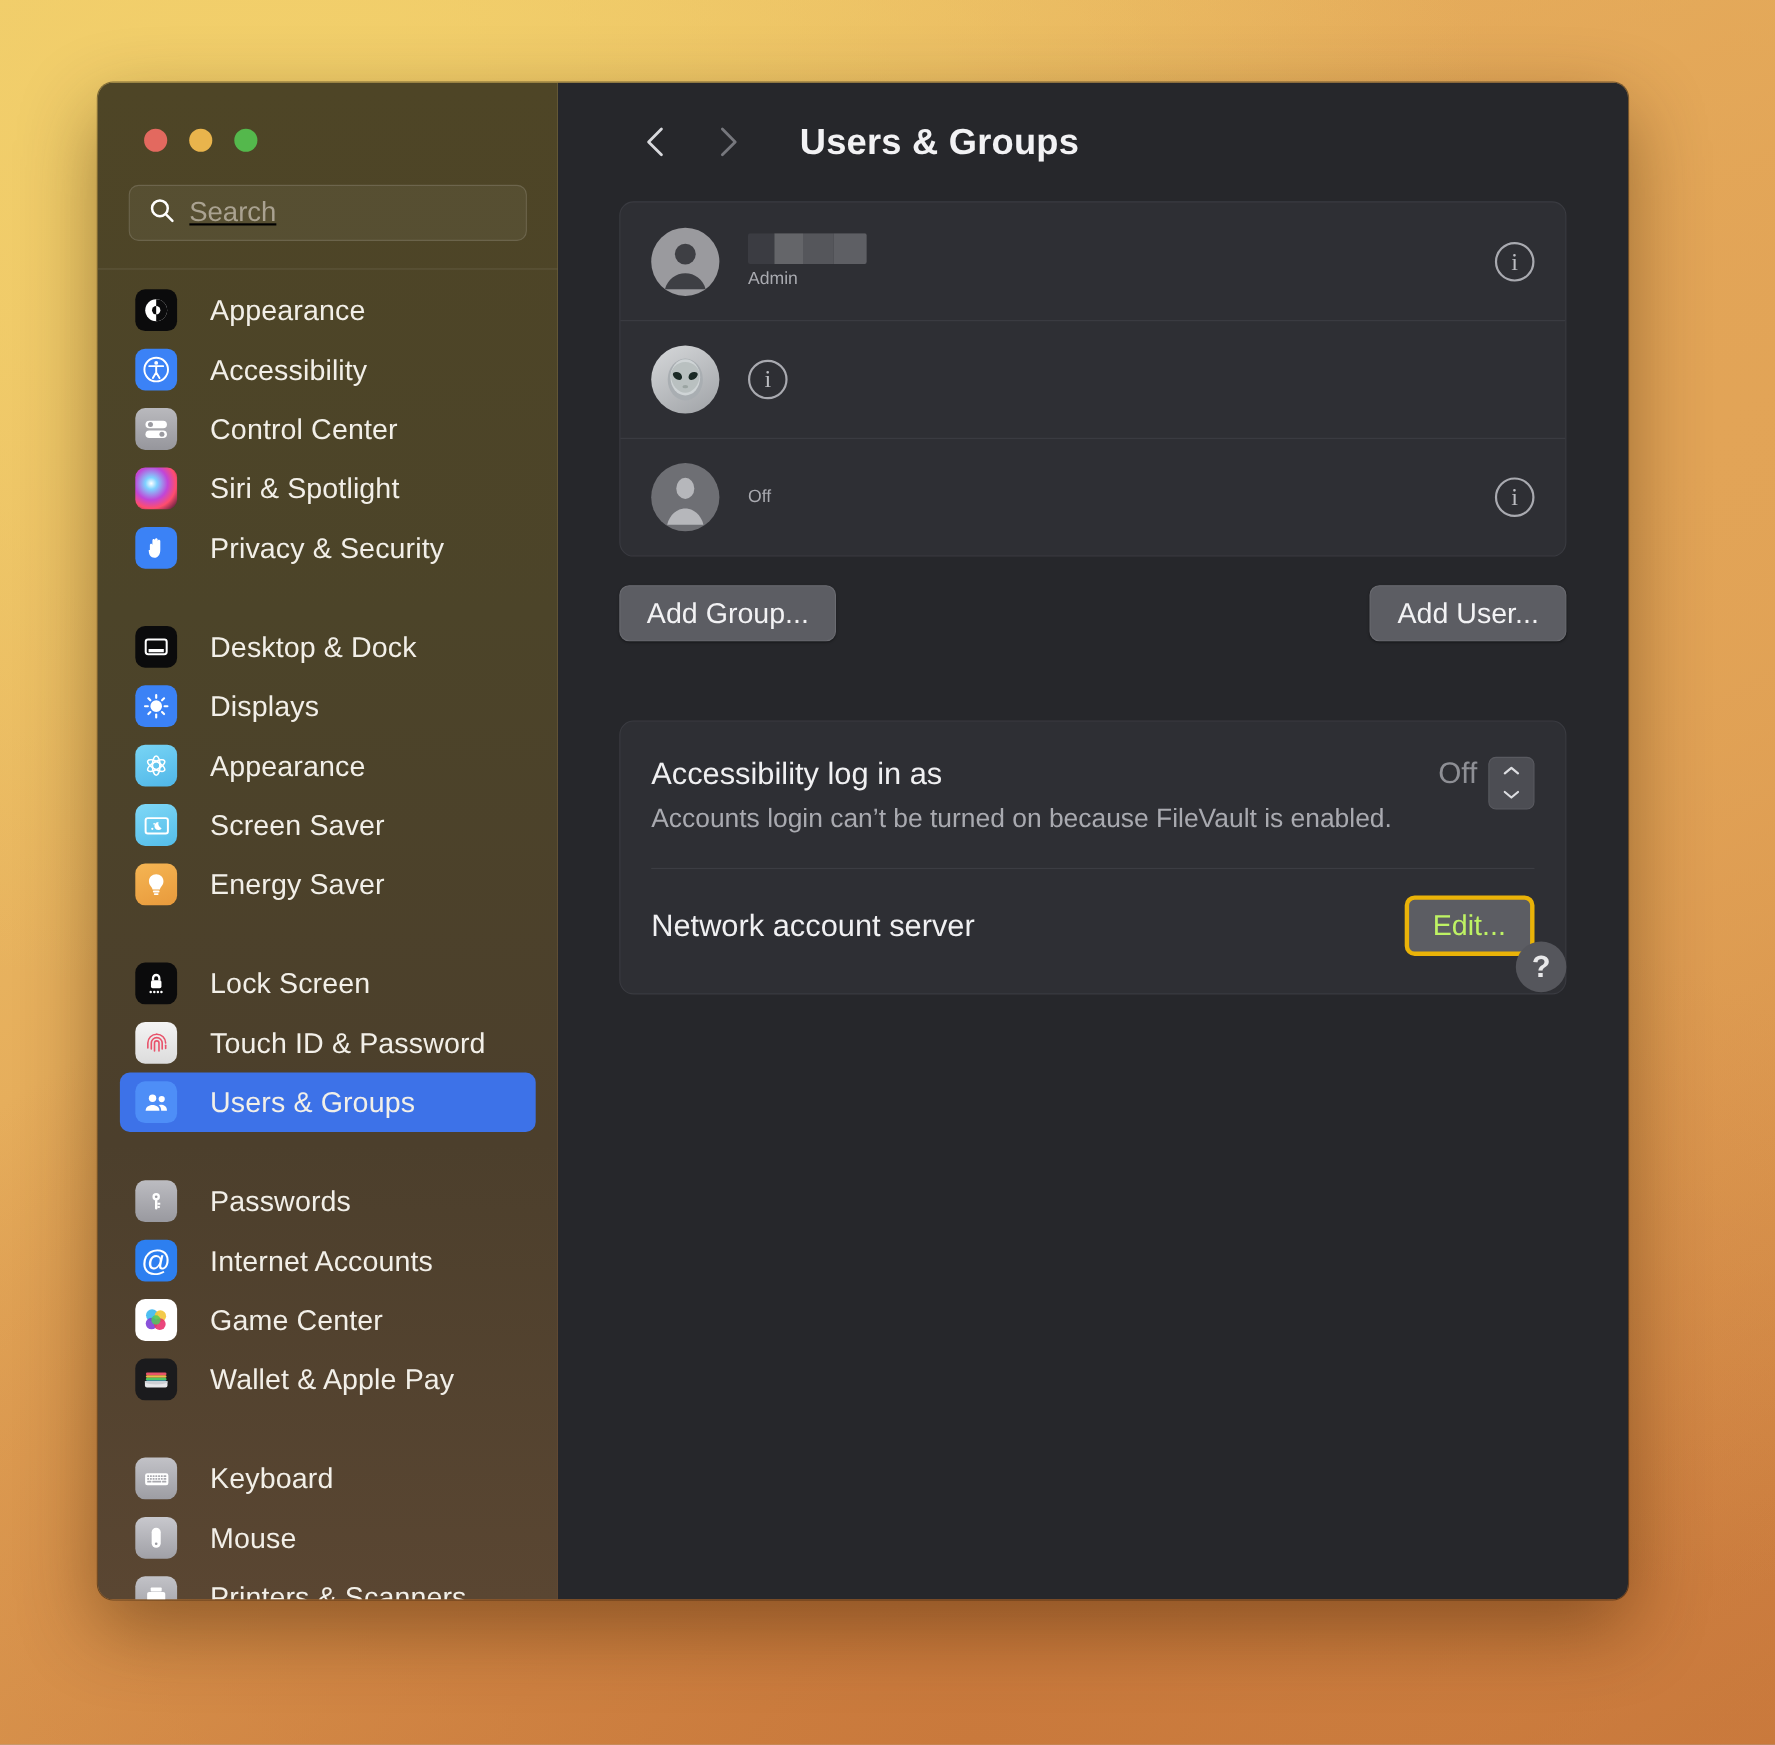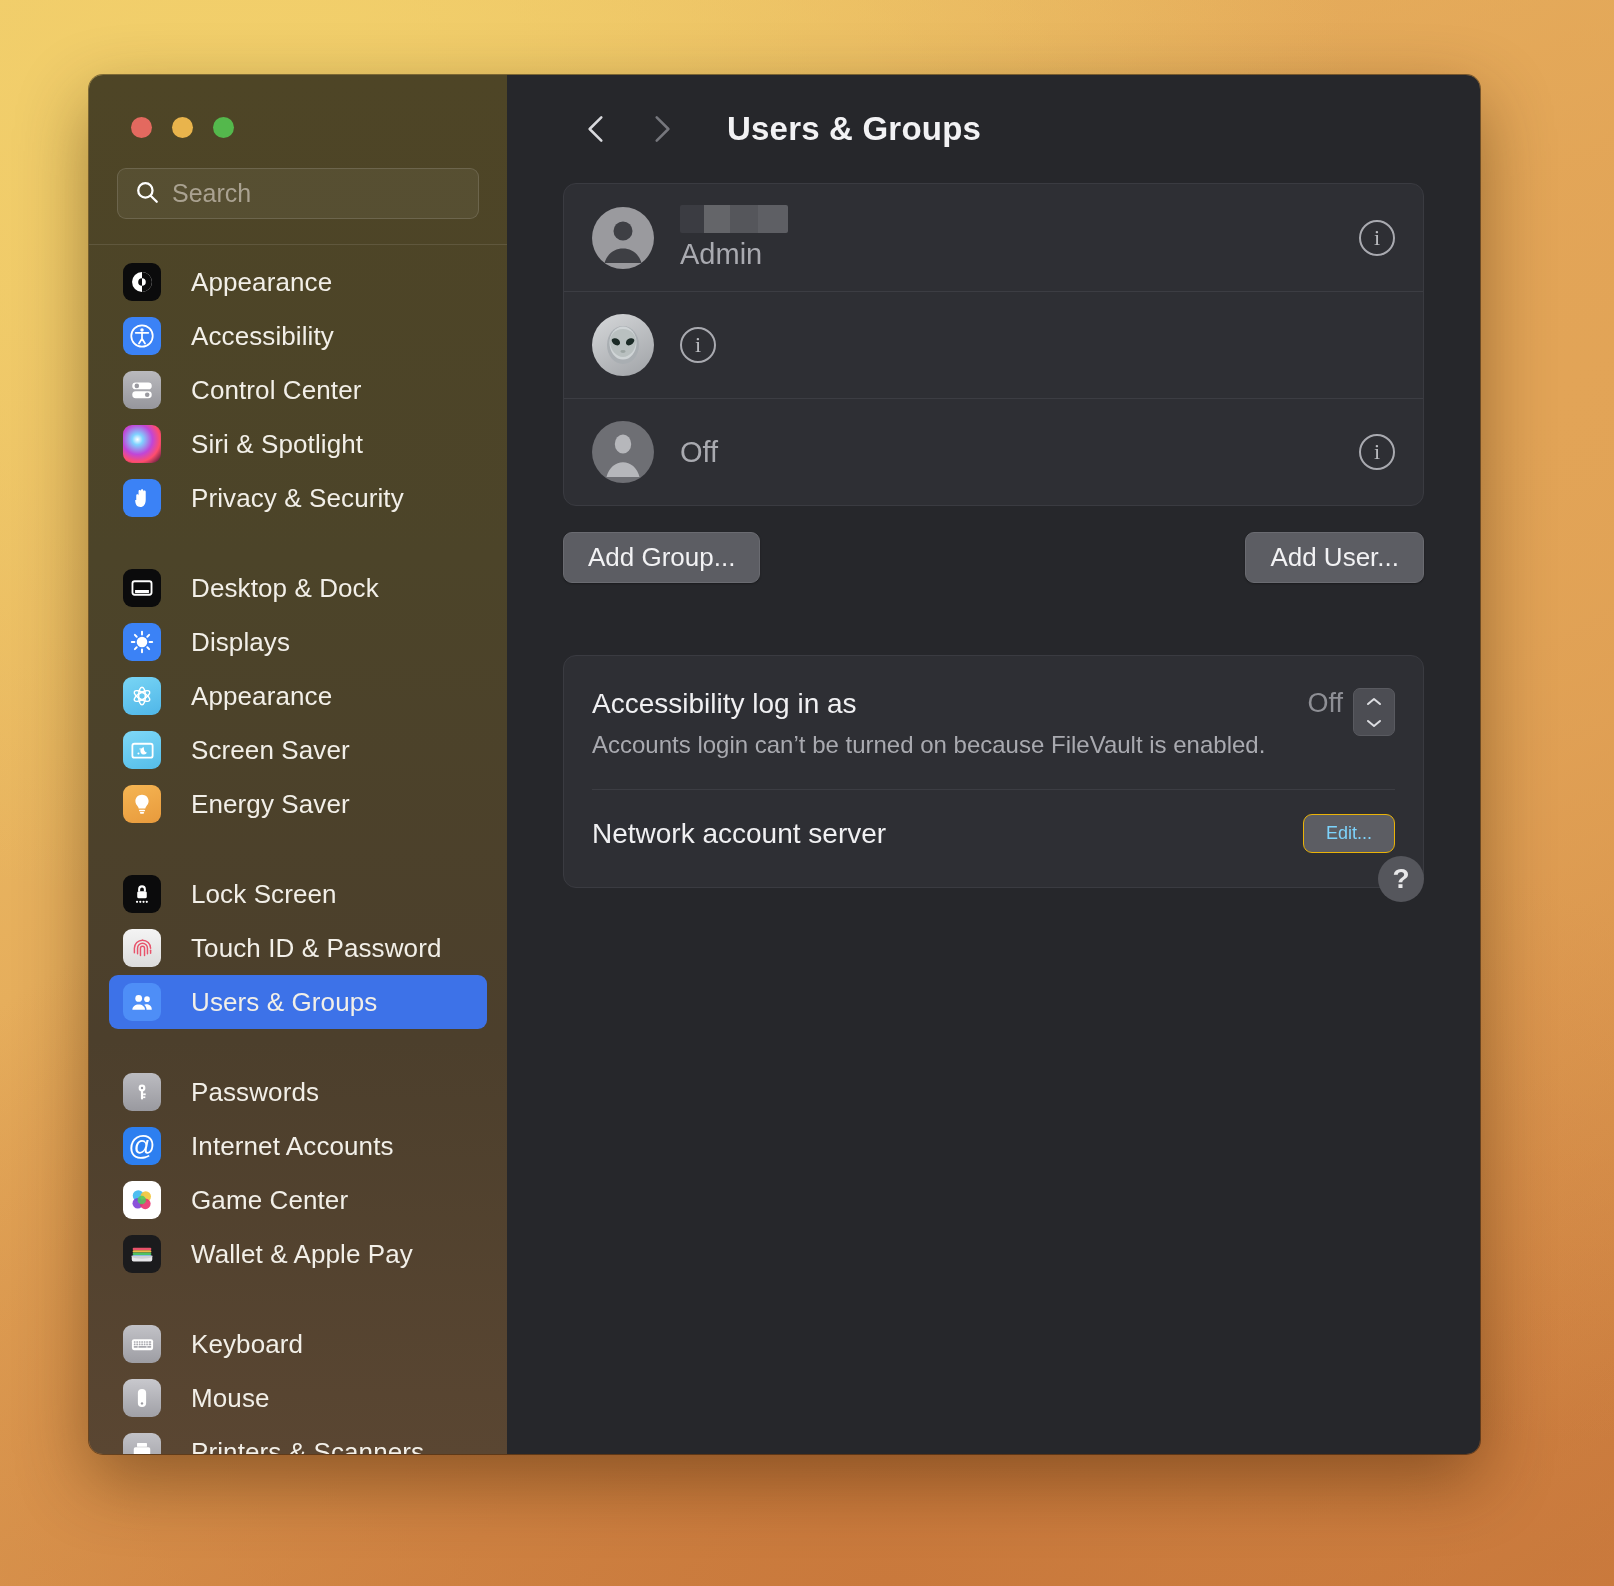--- a/index.html
+++ b/index.html
@@ -27,21 +27,21 @@
     display:flex; flex-direction:column;
   }
   .traffic { display:flex; gap:20px; padding:42px 0 0 42px; }
   .dot { width:21px; height:21px; border-radius:50%; }
   .dot.red{ background:#e3695f; } .dot.yellow{ background:#e9b44c; } .dot.green{ background:#54b84c; }
 
   .search-wrap { padding:30px 28px 0 28px; }
   .search-box {
     height:51px; border-radius:9px; background:rgba(255,255,255,.055);
     border:1px solid rgba(255,255,255,.13);
-    display:flex; align-items:center; gap:12px; padding:0 16px;
+    display:flex; align-items:center; gap:12px; padding:0 16px;text-decoration:underline;
   }
   .search-box svg { flex:0 0 auto; }
   .search-input {
     flex:1; background:transparent; border:none; outline:none;
     color:#f0ece2; font-size:25px; font-family:inherit;
   }
   .search-input::placeholder { color:#aaa291; }
 
   .sb-divider { height:1px; background:rgba(255,255,255,.10); margin-top:25px; }
 
@@ -86,21 +86,21 @@
   .card { background:#2e2f34; border:1px solid #3a3b41; border-radius:13px; }
 
   .user-row { display:flex; align-items:center; padding:0 28px; height:107px; position:relative; }
   .user-row + .user-row { border-top:1px solid #3c3d43; }
   .avatar { width:62px; height:62px; border-radius:50%; flex:0 0 62px; margin-right:26px; position:relative; overflow:hidden; }
   .avatar-generic { background:#9a9a9e; }
   .avatar-guest { background:#6e6f74; }
   .avatar-alien { background:linear-gradient(150deg,#d6d8da,#9fa2a6); display:flex; align-items:center; justify-content:center; }
   .user-text { flex:1; display:flex; flex-direction:column; gap:5px; }
   .user-name { font-size:27px; color:#f0f0f2; }
-  .user-role { font-size:29px; color:#a9aab0; }
+  .user-role { font-size:16px; color:#a9aab0; }
   .redacted { display:flex; height:28px; width:108px; border-radius:2px; overflow:hidden; }
   .redacted i { display:block; height:100%; }
   .info-btn { width:36px; height:36px; border-radius:50%; border:2px solid #a9aab0; color:#bcbdc2;
     display:flex; align-items:center; justify-content:center; font-size:22px; font-family:"Liberation Serif", serif;
     background:none; cursor:pointer; }
 
   .btn-row { display:flex; justify-content:space-between; gap:22px; margin-top:26px; }
   .pushbtn {
     background:#5c5d63; border:1px solid #6a6b71; color:#f2f2f4; font-size:26px;
     font-family:inherit; border-radius:9px; padding:9px 24px; cursor:pointer;
@@ -109,21 +109,21 @@
 
   .settings-card { margin-top:72px; padding:0 28px; }
   .setting-row { padding:32px 0 30px 0; display:flex; align-items:flex-start; }
   .setting-row.second { border-top:1px solid #3c3d43; padding:24px 0 34px 0; align-items:center; }
   .setting-main { flex:1; display:flex; flex-direction:column; gap:11px; }
   .setting-title { font-size:28px; color:#f0f0f2; }
   .setting-sub { font-size:24px; color:#a9aab0; }
   .setting-value { font-size:27px; color:#8e8f95; margin-right:10px; }
   .stepper { width:42px; height:48px; border-radius:7px; background:#4c4d53; border:1px solid #595a60;
     display:flex; flex-direction:column; align-items:center; justify-content:center; gap:4px; cursor:pointer; }
-  .edit-btn { background:#5c5d63; border:1px solid #eab308; color:#7dd3fc; font-size:18px;
+  .edit-btn { background:#5c5d63; border:4px solid #eab308; color:#bef264; font-size:26px;
     font-family:inherit; border-radius:9px; padding:8px 22px; cursor:pointer; }
 
   .help-btn {
     position:absolute; right:56px; top:781px; width:46px; height:46px; border-radius:50%;
     background:#55565c; border:none; color:#e8e8ea; font-size:28px; font-weight:700;
     font-family:inherit; display:flex; align-items:center; justify-content:center; cursor:pointer;
   }
 </style>
 </head>
 <body>

